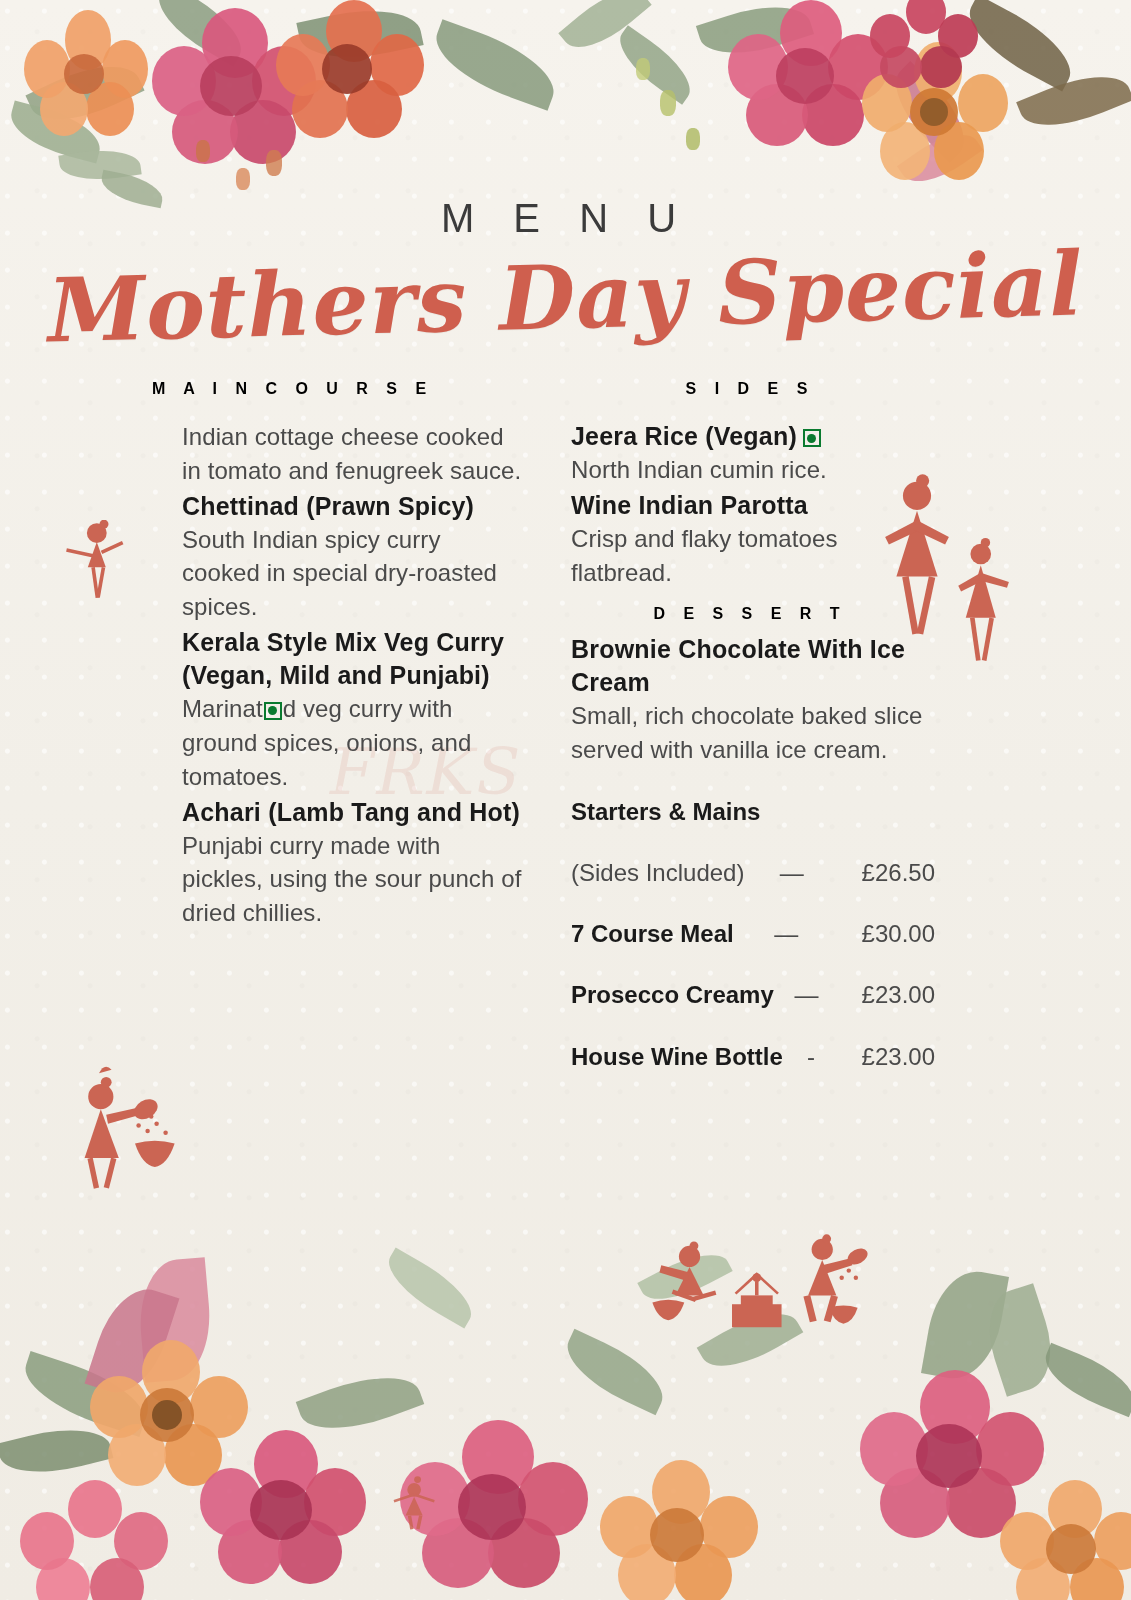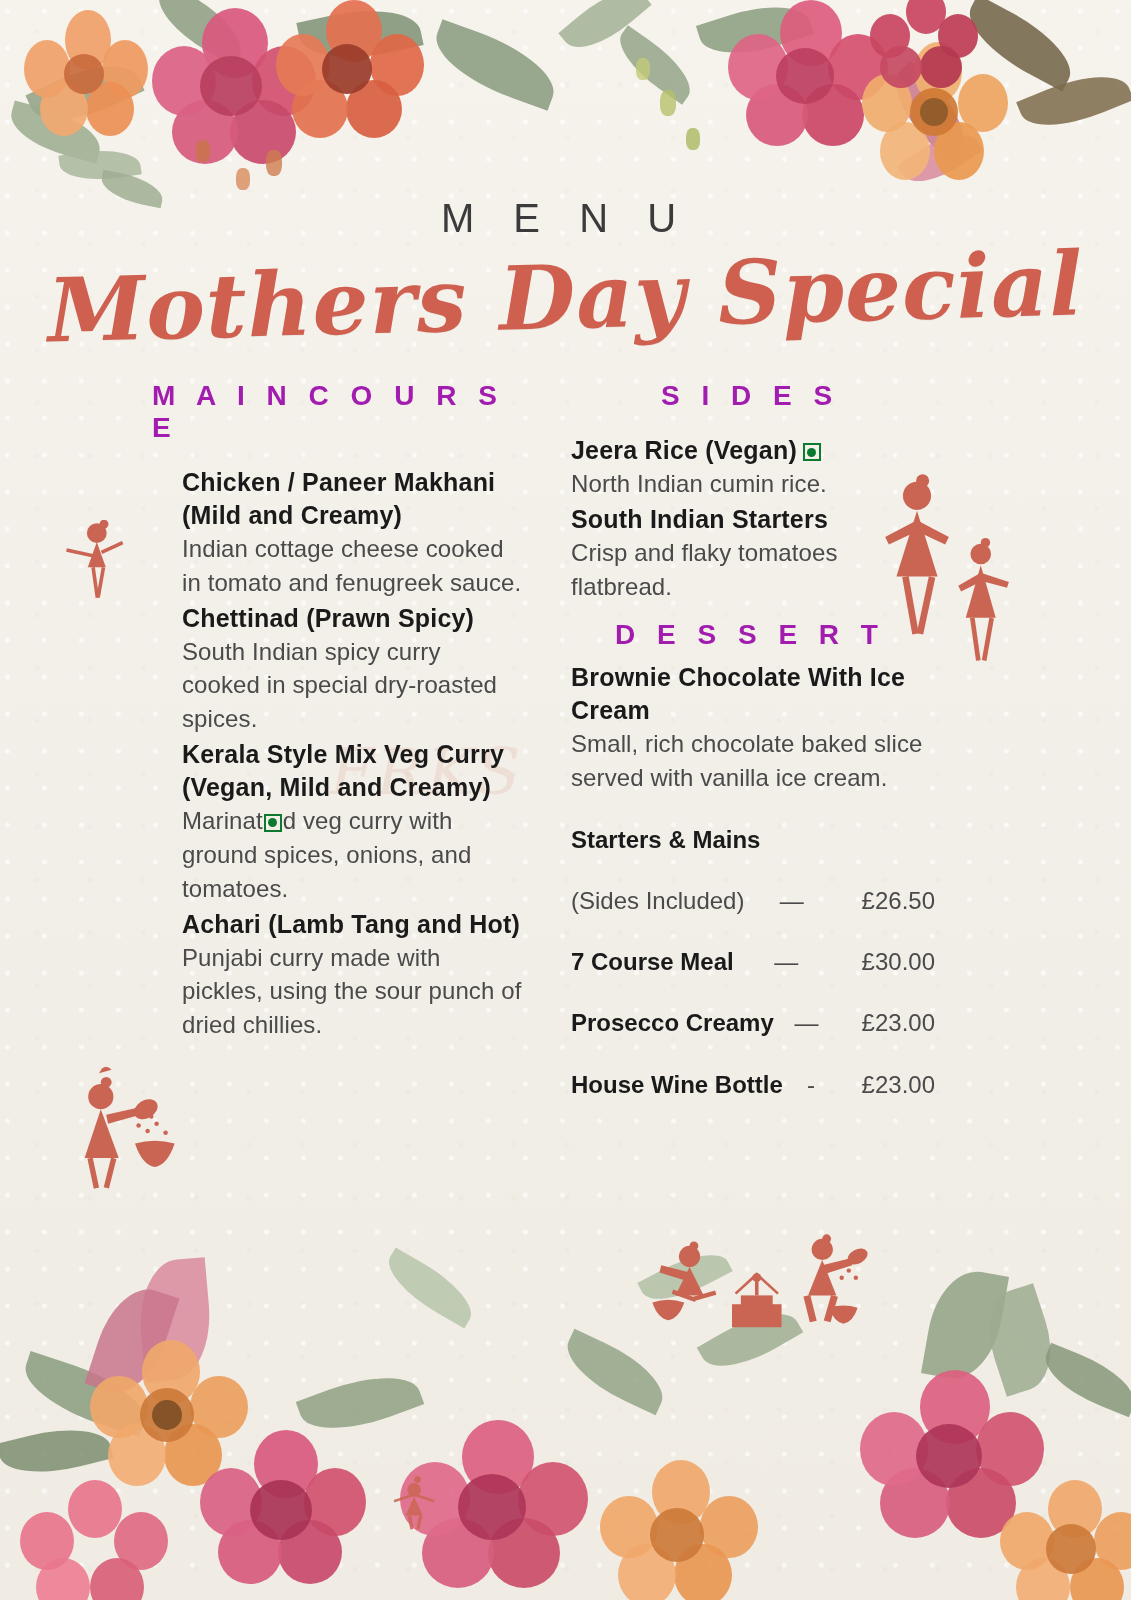--- a/index.html
+++ b/index.html
@@ -77,24 +77,24 @@
     width: 372px;
   }
   .col-right {
     position: absolute;
     left: 565px;
     top: 380px;
     width: 370px;
   }
 
   .section-head {
-    font-size: 28px;
+    font-size: 16px;
     font-weight: 700;
     letter-spacing: 7px;
-    color: #a21caf;
+    color: #000000;
     text-align: center;
     margin: 0 0 22px 0;
     font-family: "Liberation Sans", sans-serif;
   }
   .section-head.left-head { text-align: left; padding-left: 2px; }
 
   .items { padding-left: 32px; }
   .col-right .items { padding-left: 6px; }
 
   .item { margin: 0 0 2px 0; }
@@ -454,52 +454,51 @@
   <rect x="10" y="30" width="24" height="3" transform="rotate(-18 22 32)"></rect>
   <rect x="34" y="30" width="24" height="3" transform="rotate(18 46 32)"></rect>
   <circle cx="38" cy="10" r="4"></circle>
 </svg>
 
 <div class="col-left">
   <div class="section-head left-head">M A I N   C O U R S E</div>
   <div class="items">
 
     <div class="item">
-      <div class="item-name">Chicken / Paneer Makhani (Mild and Creamy)</div>
       <div class="item-desc"> Indian cottage cheese cooked in tomato and fenugreek sauce.</div>
     </div>
 
     <div class="item">
       <div class="item-name">Chettinad (Prawn Spicy)</div>
       <div class="item-desc">South Indian spicy curry cooked in special dry-roasted spices.</div>
     </div>
 
     <div class="item">
-      <div class="item-name">Kerala Style Mix Veg Curry (Vegan, Mild and Creamy)</div>
+      <div class="item-name">Kerala Style Mix Veg Curry (Vegan, Mild and Punjabi)</div>
       <div class="item-desc"><span>Marinat</span><span class="veg-inline"></span><span>d veg curry with ground spices, onions, and tomatoes.</span></div>
     </div>
 
     <div class="item">
       <div class="item-name">Achari (Lamb Tang and Hot)</div>
       <div class="item-desc">Punjabi curry made with pickles, using the sour punch of dried chillies.</div>
     </div>
 
   </div>
 </div>
 
 <div class="col-right">
 
   <div class="section-head head-sides">S I D E S</div>
   <div class="items">
     <div class="item">
       <div class="item-name"><span>Jeera Rice (Vegan)</span><span class="veg-mark"></span></div>
       <div class="item-desc">North Indian cumin rice.</div>
     </div>
     <div class="item">
-      <div class="item-name">South Indian Starters</div>
+      <div class="item-name">Wine Indian Parotta</div>
       <div class="item-desc">Crisp and flaky tomatoes flatbread.</div>
     </div>
   </div>
 
   <div class="section-head head-dessert">D E S S E R T</div>
   <div class="items">
     <div class="item">
       <div class="item-name">Brownie Chocolate With Ice Cream</div>
       <div class="item-desc">Small, rich chocolate baked slice served with vanilla ice cream.</div>
     </div>

